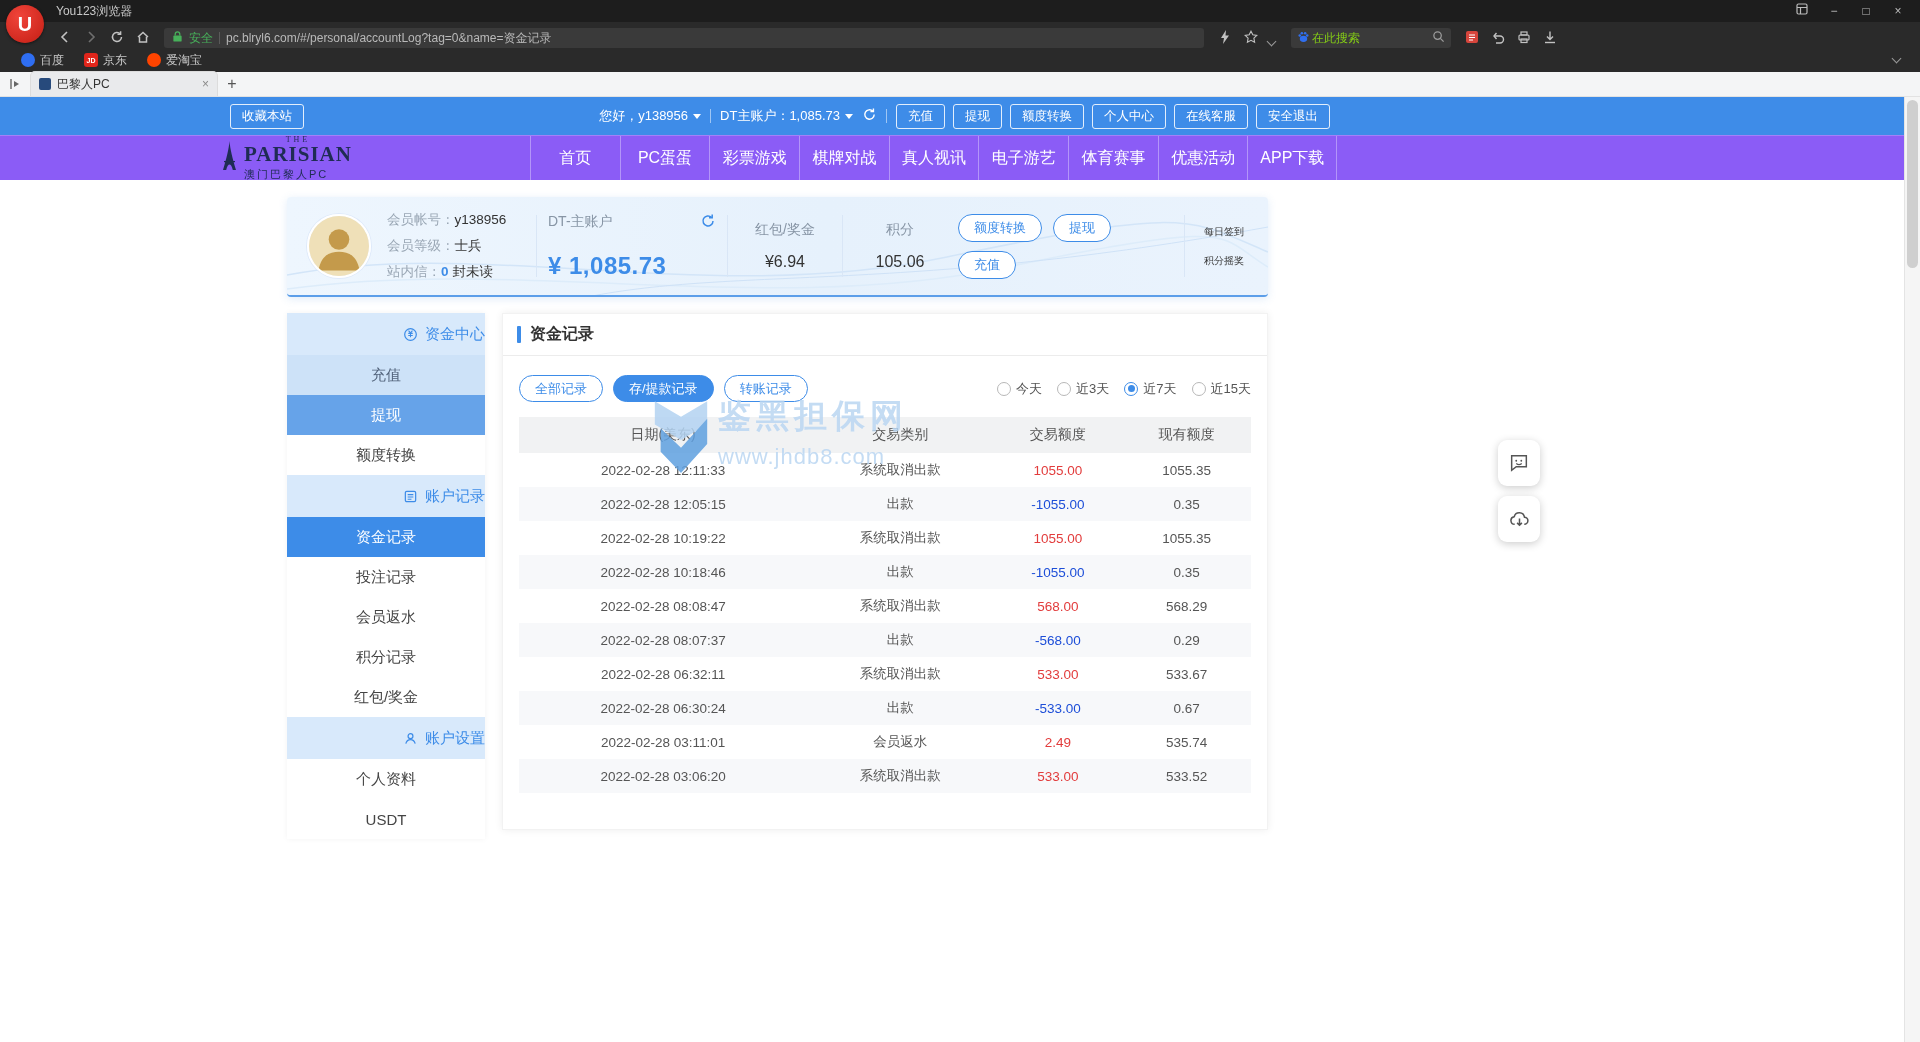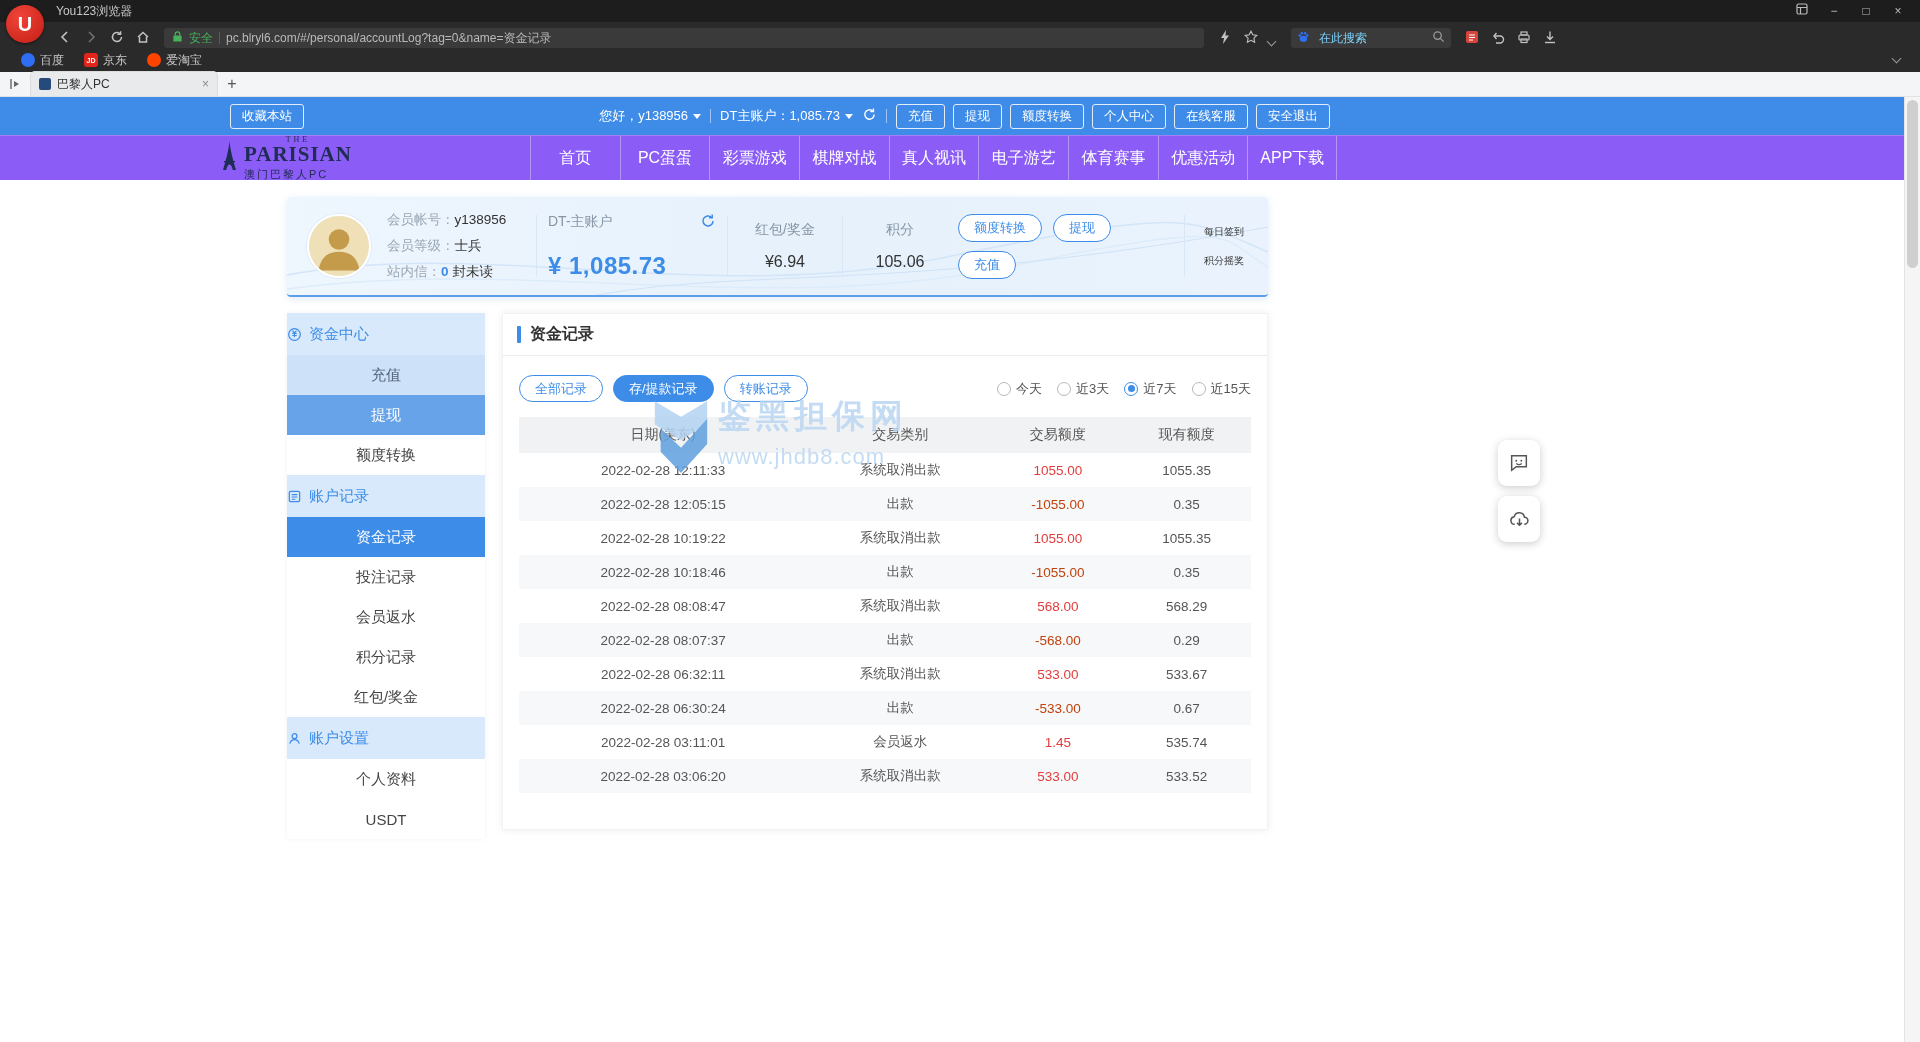--- a/index.html
+++ b/index.html
@@ -11,21 +11,21 @@
 .ulogo{position:absolute;left:6px;top:5px;width:38px;height:38px;border-radius:50%;background:radial-gradient(circle at 35% 30%,#f0443a,#c41e14);color:#fff;font-weight:bold;font-size:20px;display:flex;align-items:center;justify-content:center;z-index:10;box-shadow:0 1px 3px rgba(0,0,0,.5)}
 .win-title{margin-left:56px}
 .win-controls{margin-left:auto;display:flex;align-items:center;padding-right:6px}
 .wc{width:32px;text-align:center;color:#b9b9b9;font-size:12px;line-height:22px}
 .toolbar{height:26px;background:#2a2a2a;display:flex;align-items:flex-end;padding-left:52px;position:relative;z-index:5}
 .tb-ico{width:26px;height:22px;display:flex;align-items:center;justify-content:center}
 .addressbar{width:1040px;height:20px;background:#3a3a3a;border-radius:3px;display:flex;align-items:center;padding:0 8px;gap:6px;margin:0 8px;font-size:12px;color:#b9b9b9}
 .secure{color:#47b05a}
 .addr-sep{width:1px;height:12px;background:#5a5a5a}
 .url{white-space:nowrap;overflow:hidden}
-.searchbox{width:160px;height:20px;background:#3a3a3a;border-radius:3px;display:flex;align-items:center;padding:0 6px;gap:9px;font-size:12px;color:#7dd3fc;margin:0 8px}
+.searchbox{width:160px;height:20px;background:#3a3a3a;border-radius:3px;display:flex;align-items:center;padding:0 6px;gap:2px;font-size:12px;color:#84cc16;margin:0 8px}
 .searchbox .placeholder{flex:1;white-space:nowrap}
 .chev{width:7px;height:7px;border-right:1.5px solid #9a9a9a;border-bottom:1.5px solid #9a9a9a;transform:rotate(45deg);margin:0 8px 3px 4px;display:inline-block}
 .bookmarksbar{height:24px;background:#2a2a2a;display:flex;align-items:center;padding:0 12px}
 .bm-list{display:flex;align-items:center;gap:2px}
 .bm{display:flex;align-items:center;gap:5px;color:#c9c9c9;font-size:12px;padding:0 9px;height:20px}
 .bm-ico{width:14px;height:14px;border-radius:3px;display:inline-flex;align-items:center;justify-content:center;font-size:7px;font-weight:bold;color:#fff;flex:none}
 .bm-ico.i0{background:#2f6ef2;border-radius:50%}
 .bm-ico.i1{background:#e1251b}
 .bm-ico.i2{background:#ff4400;border-radius:50%}
 .bm-end{margin-left:auto}
@@ -73,21 +73,21 @@
 .stat{width:92px;flex:none;text-align:center;display:flex;flex-direction:column;gap:14px;position:relative;z-index:1}
 .plabel{color:#8795a5;font-size:14px}
 .stat-val{color:#333;font-size:16px}
 .actions{width:176px;flex:none;display:flex;flex-direction:column;gap:9px;align-items:flex-start;margin-left:12px;position:relative;z-index:1}
 .arow{display:flex;gap:11px}
 .pill-outline{border:1px solid #3d8ce8;color:#3d8ce8;background:#fff;border-radius:14px;padding:4px 15px;font-size:13px;white-space:nowrap}
 .shortcuts{display:flex;flex-direction:column;gap:15px;font-size:10px;color:#333;margin:0 4px 0 8px;position:relative;z-index:1}
 
 .body-row{display:flex;align-items:flex-start;gap:17px;margin:16px 0 0 287px;width:981px}
 .sidebar{width:198px;flex:none;background:#fff;box-shadow:0 0 6px rgba(0,0,0,.05)}
-.sb-header{height:42px;display:flex;align-items:center;justify-content:flex-start;gap:7px;background:#d8e9fb;color:#3d8ce8;font-size:15px}
+.sb-header{height:42px;display:flex;align-items:center;justify-content:flex-end;gap:7px;background:#d8e9fb;color:#3d8ce8;font-size:15px}
 .sb-ico{display:inline-flex;align-items:center}
 .sb-item{height:40px;display:flex;align-items:center;justify-content:center;font-size:15px;color:#444;background:#fff}
 .sb-item.tint1{background:#cde2f8;color:#51627a}
 .sb-item.tint2{background:#66a3e9;color:#fff}
 .sb-item.active{background:#3d8ce8;color:#fff}
 .card{flex:1;background:#fff;min-height:517px;box-shadow:0 0 8px rgba(0,0,0,.07);border:1px solid #f2f2f2;position:relative}
 .card-title-row{height:42px;display:flex;align-items:center;padding-left:14px;border-bottom:1px solid #ececec}
 .tbar{width:4px;height:17px;background:#3d8ce8;margin-right:9px;border-radius:1px}
 .card-title{font-size:16px;color:#333;font-weight:bold}
 .filter-row{display:flex;align-items:center;padding:19px 16px 15px}
@@ -97,21 +97,21 @@
 .ranges{margin-left:auto;display:flex;gap:15px;font-size:13px;color:#555}
 .range{display:flex;align-items:center;gap:5px}
 .radio{width:14px;height:14px;border-radius:50%;border:1px solid #b8b8b8;background:#fff;position:relative;flex:none}
 .radio.on{border-color:#3d8ce8}
 .radio.on::after{content:"";position:absolute;inset:2.5px;border-radius:50%;background:#3d8ce8}
 .funds-table{width:calc(100% - 32px);margin:0 16px;border-collapse:collapse;font-size:13.5px;position:relative;z-index:1}
 .funds-table th{height:36px;background:#f1f2f3;font-weight:normal;color:#555;font-size:14px;text-align:center}
 .funds-table td{height:34px;text-align:center;color:#555}
 .funds-table tbody tr:nth-child(even){background:#f7f8fa}
 td.pos{color:#e23c3c}
-td.neg{color:#c2410c}
+td.neg{color:#1d4ed8}
 .watermark{position:absolute;left:146px;top:80px;display:flex;gap:5px;opacity:.85;pointer-events:none;z-index:2}
 .wm-text{margin-top:0}
 .wm1{font-size:33px;color:#bad6f2;letter-spacing:5px;font-weight:bold}
 .wm2{font-size:22px;color:#bad6f2;margin-top:5px;letter-spacing:1px}
 
 .float-btns{position:absolute;left:1498px;top:243px;display:flex;flex-direction:column;gap:10px;z-index:4}
 .fbtn{width:42px;height:46px;background:#fff;border-radius:9px;box-shadow:0 2px 8px rgba(0,0,0,.2);display:flex;align-items:center;justify-content:center}
 .scrollbar{position:absolute;right:0;top:97px;bottom:0;width:16px;background:#f5f5f5;border-left:1px solid #e4e4e4;z-index:8}
 .thumb{position:absolute;top:3px;left:2px;width:11px;height:168px;background:#cfcfcf;border-radius:6px}
 </style>
@@ -488,21 +488,21 @@
                 </tr>
                 <tr data-interactable="false">
                   <td data-interactable="false">2022-02-28 06:30:24</td>
                   <td data-interactable="false">出款</td>
                   <td class="neg" data-interactable="false">-533.00</td>
                   <td data-interactable="false">0.67</td>
                 </tr>
                 <tr data-interactable="false">
                   <td data-interactable="false">2022-02-28 03:11:01</td>
                   <td data-interactable="false">会员返水</td>
-                  <td class="pos" data-interactable="false">1.45</td>
+                  <td class="pos" data-interactable="false">2.49</td>
                   <td data-interactable="false">535.74</td>
                 </tr>
                 <tr data-interactable="false">
                   <td data-interactable="false">2022-02-28 03:06:20</td>
                   <td data-interactable="false">系统取消出款</td>
                   <td class="pos" data-interactable="false">533.00</td>
                   <td data-interactable="false">533.52</td>
                 </tr>
               </tbody>
           </table>

